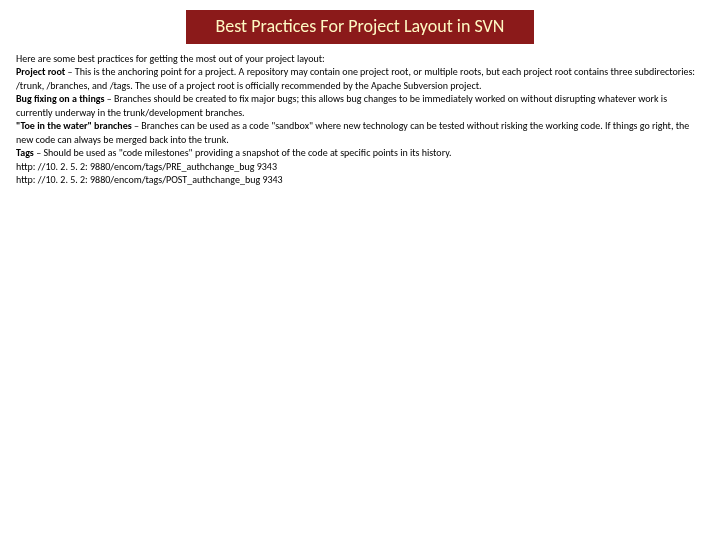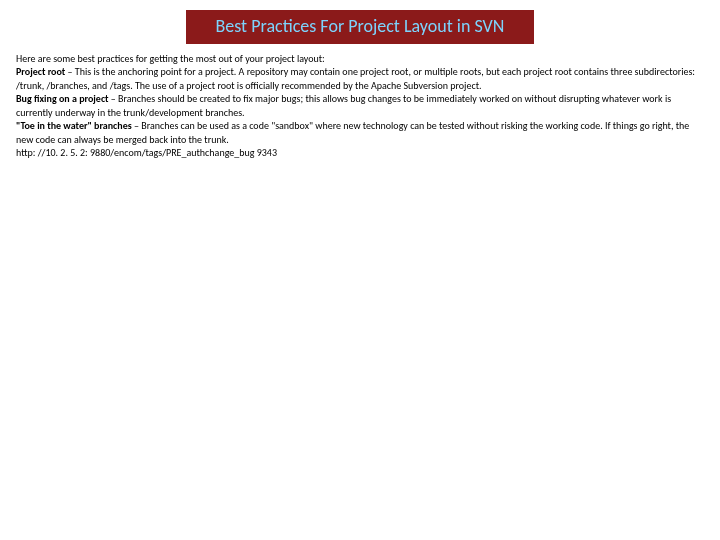--- a/index.html
+++ b/index.html
@@ -19,21 +19,21 @@
     box-sizing: border-box;
     padding: 10px 16px 16px 16px;
   }
   .title-wrap {
     text-align: center;
     margin-bottom: 8px;
   }
   .title-banner {
     display: inline-block;
     background: #8b1a1a;
-    color: #7dd3fc;
+    color: #fef9c3;
     font-size: 18px;
     font-weight: 400;
     padding: 6px 30px;
     line-height: 1.2;
   }
   .body-text {
     font-size: 10px;
     line-height: 1.35;
     text-align: left;
   }
@@ -53,22 +53,24 @@
     <div class="title-banner">Best Practices For Project Layout in SVN</div>
   </div>
 
   <div class="body-text">
     <p>Here are some best practices for getting the most out of your project layout:</p>
 
     <p><span class="bold">Project root</span><span> – </span><span>This is the anchoring point for a project. A repository may contain one project root, or multiple roots, but each project root contains three subdirectories: /trunk, /branches, and /tags. The use of a project root is officially recommended by the Apache Subversion project.</span></p>
 
 
 
-    <p><span class="bold">Bug fixing on a project</span><span> – </span><span>Branches should be created to fix major bugs; this allows bug changes to be immediately worked on without disrupting whatever work is currently underway in the trunk/development branches.</span></p>
+    <p><span class="bold">Bug fixing on a things</span><span> – </span><span>Branches should be created to fix major bugs; this allows bug changes to be immediately worked on without disrupting whatever work is currently underway in the trunk/development branches.</span></p>
 
     <p><span class="bold">"Toe in the water" branches</span><span> – </span><span>Branches can be used as a code "sandbox" where new technology can be tested without risking the working code. If things go right, the new code can always be merged back into the trunk.</span></p>
 
+    <p><span class="bold">Tags</span><span> – </span><span>Should be used as "code milestones" providing a snapshot of the code at specific points in its history.</span></p>
 
 
     <p>http: //10. 2. 5. 2: 9880/encom/tags/PRE_authchange_bug 9343</p>
+    <p>http: //10. 2. 5. 2: 9880/encom/tags/POST_authchange_bug 9343</p>
   </div>
 
 </div>
 
 </body></html>

